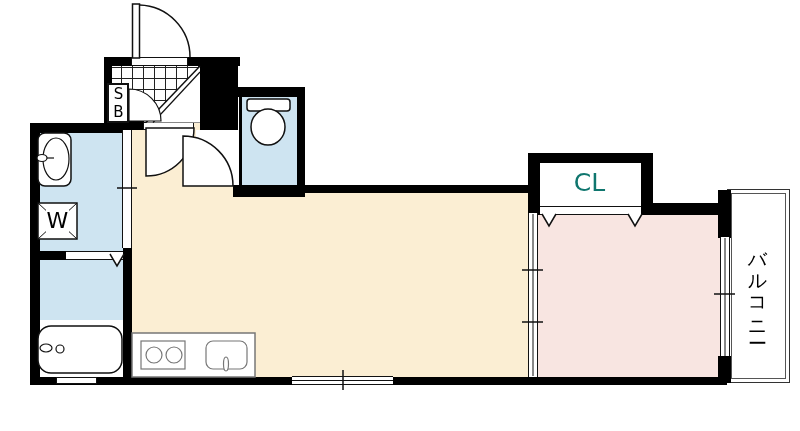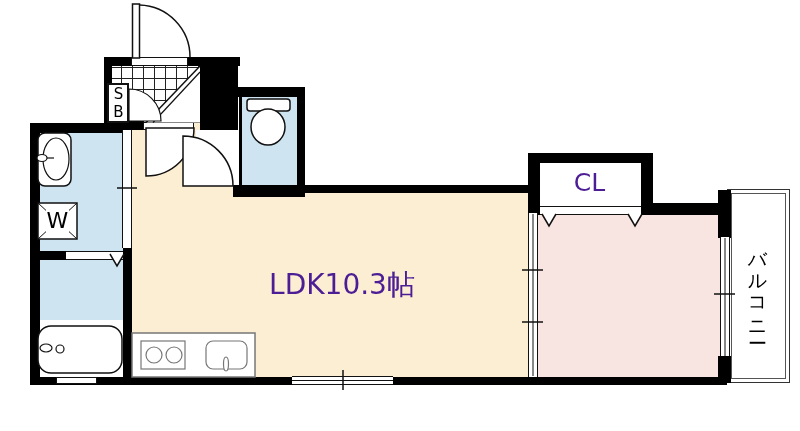--- a/index.html
+++ b/index.html
@@ -4,21 +4,21 @@
 <style>
   html,body{margin:0;padding:0;background:#fff;font-family:"DejaVu Sans","Liberation Sans",sans-serif;}
   .plan{position:relative;width:800px;height:431px;background:#fff;overflow:hidden;}
   .fill{position:absolute;z-index:1;}
   .wall{position:absolute;background:#000;z-index:2;}
   .open{position:absolute;background:#fff;z-index:3;box-sizing:border-box;}
   .bh{border-top:1.5px solid #111;border-bottom:1.5px solid #111;}
   .bv{border-left:1.5px solid #111;border-right:1.5px solid #111;}
   .ball{border:1.5px solid #111;}
   .svg-overlay{position:absolute;left:0;top:0;z-index:4;}
-  .label{position:absolute;z-index:5;color:#4c1d95;}
+  .label{position:absolute;z-index:5;color:#0f766e;}
   .ldk-floor{background:#FBEED3;}
   .bed-floor{background:#F8E5E1;}
   .wet-floor{background:#CEE4F1;}
   .genkan{background-color:#fff;
     background-image:repeating-linear-gradient(0deg,#222 0 1.2px,transparent 1.2px 11px),
                      repeating-linear-gradient(90deg,#222 0 1.2px,transparent 1.2px 11px);}
   .balcony{position:absolute;left:727px;top:189px;width:63px;height:194px;background:#fff;
     border:1.5px solid #333;box-sizing:border-box;z-index:1;display:flex;align-items:center;justify-content:center;}
   .balcony::before{content:"";position:absolute;left:3px;top:3px;right:3px;bottom:3px;border:1px solid #555;}
   .vtext{writing-mode:vertical-rl;text-orientation:mixed;font-size:19px;letter-spacing:2px;position:relative;}
@@ -126,21 +126,20 @@
     <ellipse cx="268" cy="127" rx="17" ry="18" fill="#fff" stroke="#111" stroke-width="1.5"></ellipse>
 
     <rect x="132" y="333" width="123" height="44" fill="#fff" stroke="#777" stroke-width="1.5"></rect>
     <rect x="141" y="341" width="44" height="28" fill="#fff" stroke="#777" stroke-width="1.2"></rect>
     <circle cx="154" cy="355" r="8" fill="#fff" stroke="#777" stroke-width="1.2"></circle>
     <circle cx="174" cy="355" r="8" fill="#fff" stroke="#777" stroke-width="1.2"></circle>
     <rect x="206" y="341" width="41" height="28" rx="7" fill="#fff" stroke="#777" stroke-width="1.2"></rect>
     <ellipse cx="226" cy="364" rx="2.5" ry="7" fill="#fff" stroke="#777" stroke-width="1.2"></ellipse>
   </svg>
 
-  <div class="label room-label" style="left:232px;top:266px;width:220px;">LDK10.3帖</div>
   <div class="label room-label" style="left:538px;top:168px;width:103px;font-size:25px;">CL</div>
   <div class="sb-box">
     <span class="sb-text">SB</span>
   </div>
   <div class="w-box">
     <span>W</span>
   </div>
 
 </div>
 

